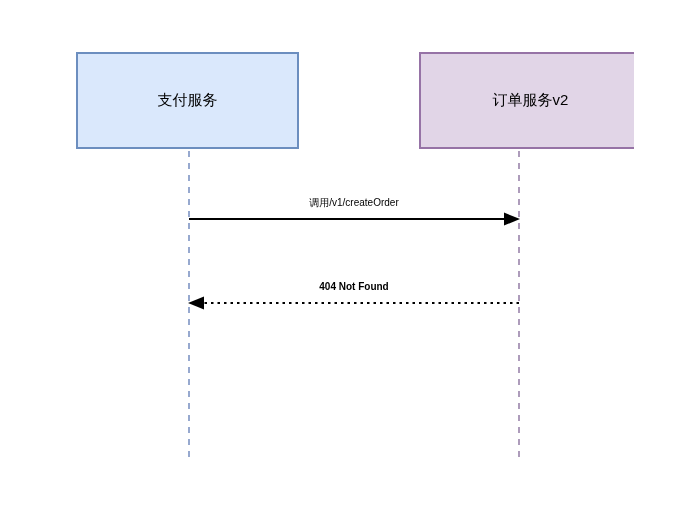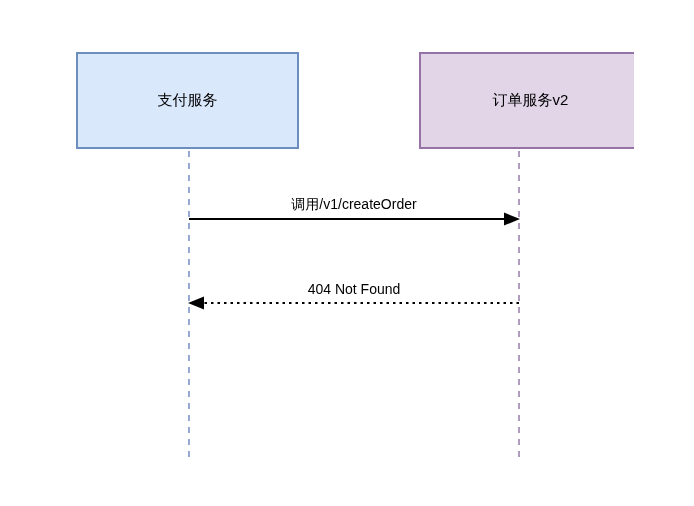--- a/index.html
+++ b/index.html
@@ -43,26 +43,26 @@
     left: 407px;
     background: #e1d5e7;
     border: 2px solid #9673a6;
     margin-left: 12px;
   }
   .msg-label {
     position: absolute;
     left: 189px;
     width: 330px;
     text-align: center;
-    font-size: 14px;
+    font-size: 10px;
     color: #000000;
     white-space: nowrap;
   }
   .msg-label.call { top: 196px; }
-  .msg-label.reply { top: 281px; }
+  .msg-label.reply { top: 281px; font-weight: bold; }
 </style>
 </head>
 <body>
 
 <div class="canvas">
 
   <svg class="diagram-svg" viewBox="0 0 694 506">
 
     <line x1="189" y1="151" x2="189" y2="462" stroke="#7e94c4" stroke-width="1.6" stroke-dasharray="6 6"></line>
     <line x1="519" y1="151" x2="519" y2="462" stroke="#9a84ab" stroke-width="1.6" stroke-dasharray="6 6"></line>

